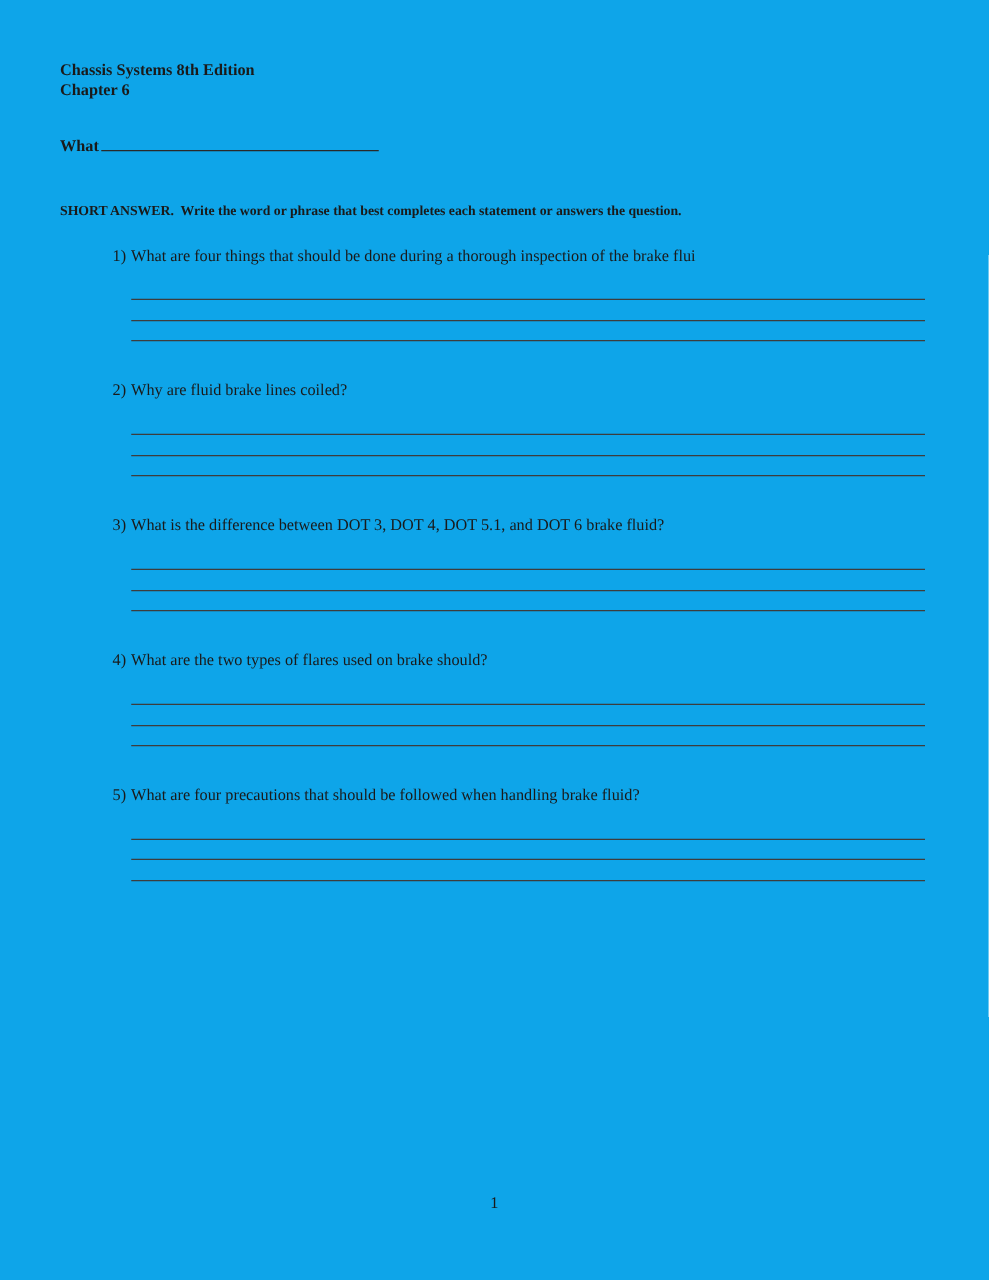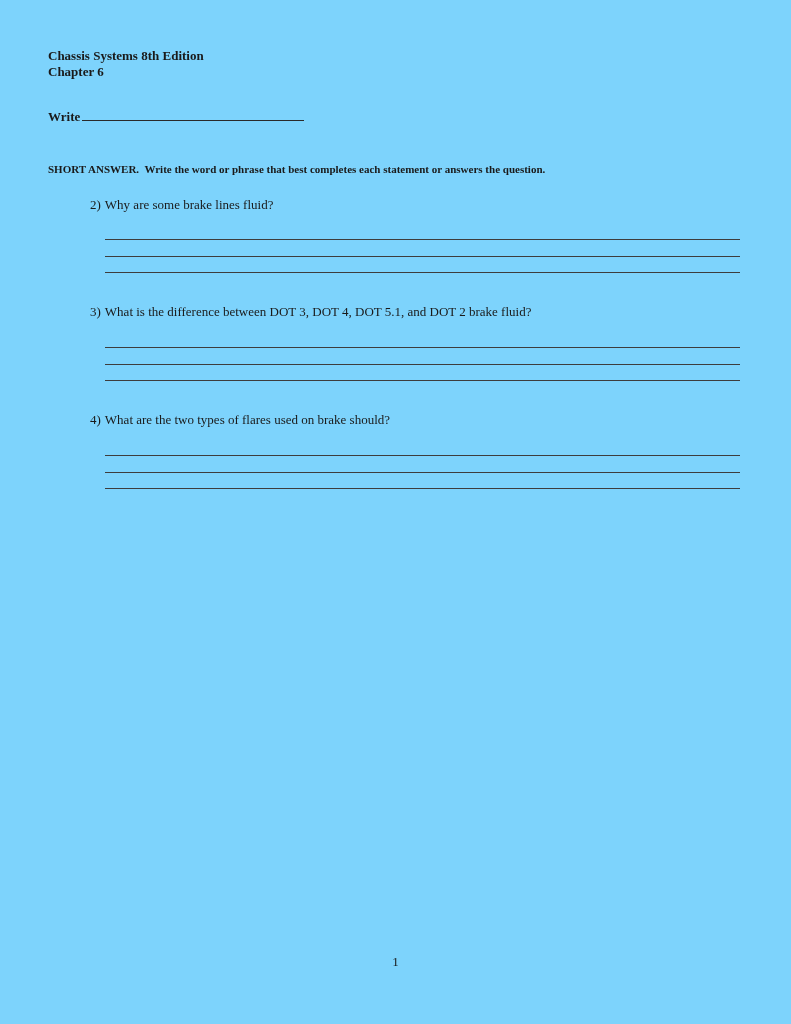--- a/index.html
+++ b/index.html
@@ -4,21 +4,21 @@
 <style>
   html, body {
     margin: 0;
     padding: 0;
     background: #ffffff;
   }
   .page {
     position: relative;
     width: 791px;
     height: 1024px;
-    background: #7dd3fc;
+    background: #0ea5e9;
     font-family: "Liberation Serif", serif;
     color: #1a1a1a;
     box-sizing: border-box;
     overflow: hidden;
   }
   .content {
     position: absolute;
     top: 48px;
     left: 48px;
     right: 48px;
@@ -88,54 +88,70 @@
 
 <div class="page">
   <div class="content">
 
     <div class="header-block">
       <div>Chassis Systems 8th Edition</div>
       <div>Chapter 6</div>
     </div>
 
     <div class="name-row">
-      <span>Write</span>
+      <span>What</span>
         <span class="name-underline"></span>
     </div>
 
     <div class="instructions">SHORT ANSWER.  Write the word or phrase that best completes each statement or answers the question.</div>
 
     <div class="questions">
 
-
       <div class="question">
-        <div class="question-text"><span class="question-number">2)</span><span>Why are some brake lines fluid?</span></div>
+        <div class="question-text"><span class="question-number">1)</span><span>What are four things that should be done during a thorough inspection of the brake flui</span></div>
         <div class="answer-lines">
             <div class="answer-line"></div>
             <div class="answer-line"></div>
             <div class="answer-line"></div>
           </div>
       </div>
 
       <div class="question">
-        <div class="question-text"><span class="question-number">3)</span><span>What is the difference between DOT 3, DOT 4, DOT 5.1, and DOT 2 brake fluid?</span></div>
+        <div class="question-text"><span class="question-number">2)</span><span>Why are fluid brake lines coiled?</span></div>
+        <div class="answer-lines">
+            <div class="answer-line"></div>
+            <div class="answer-line"></div>
+            <div class="answer-line"></div>
+          </div>
+      </div>
+
+      <div class="question">
+        <div class="question-text"><span class="question-number">3)</span><span>What is the difference between DOT 3, DOT 4, DOT 5.1, and DOT 6 brake fluid?</span></div>
         <div class="answer-lines">
             <div class="answer-line"></div>
             <div class="answer-line"></div>
             <div class="answer-line"></div>
           </div>
       </div>
 
       <div class="question">
         <div class="question-text"><span class="question-number">4)</span><span>What are the two types of flares used on brake should?</span></div>
         <div class="answer-lines">
             <div class="answer-line"></div>
             <div class="answer-line"></div>
             <div class="answer-line"></div>
           </div>
       </div>
 
+      <div class="question">
+        <div class="question-text"><span class="question-number">5)</span><span>What are four precautions that should be followed when handling brake fluid?</span></div>
+        <div class="answer-lines">
+            <div class="answer-line"></div>
+            <div class="answer-line"></div>
+            <div class="answer-line"></div>
+          </div>
+      </div>
 
     </div>
   </div>
 
   <div class="page-footer">1</div>
 </div>
 
 </body></html>

